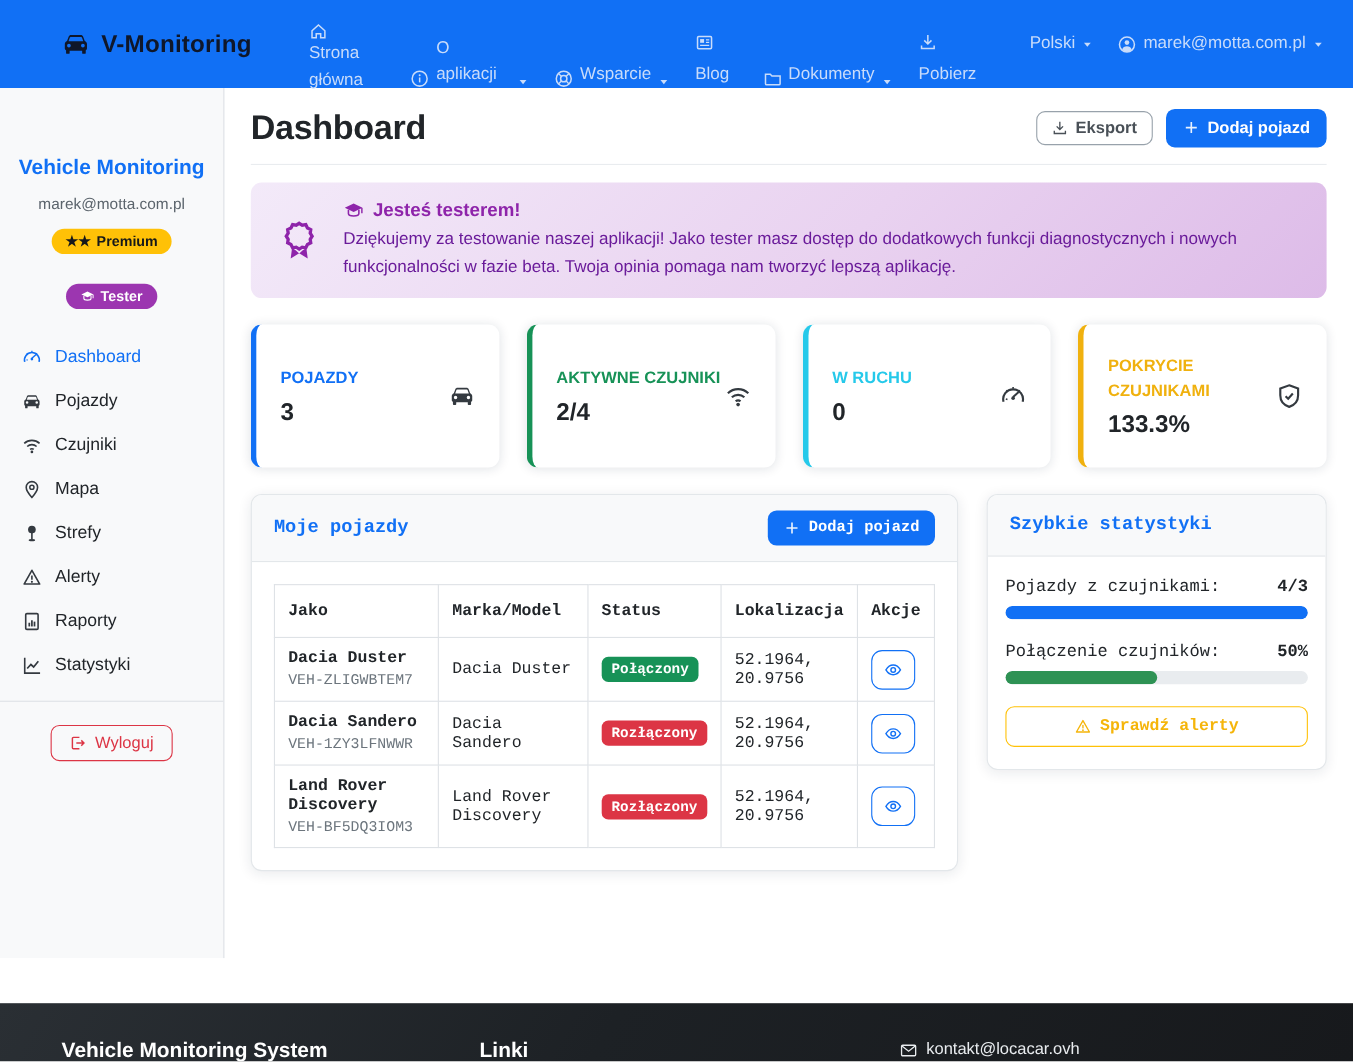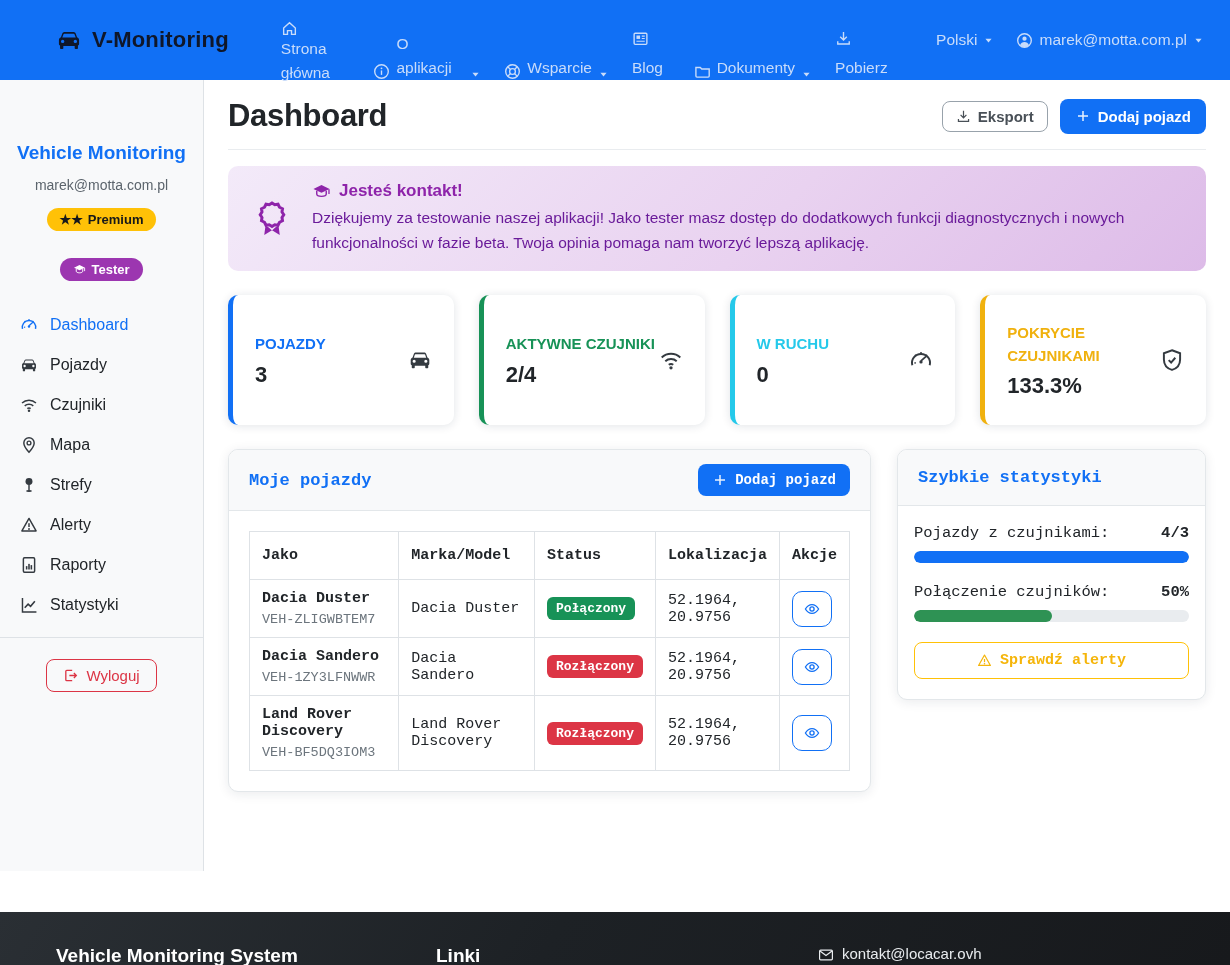--- a/index.html
+++ b/index.html
@@ -447,21 +447,21 @@
 
     <div class="banner">
       <svg class="ic banner-award">
           <use href="#i-award"></use>
         </svg>
       <div>
         <div class="banner-title">
           <svg class="ic">
               <use href="#i-gradcap"></use>
             </svg>
-          <span>Jesteś kontakt!</span>
+          <span>Jesteś testerem!</span>
         </div>
         <div class="banner-text">Dziękujemy za testowanie naszej aplikacji! Jako tester masz dostęp do dodatkowych funkcji diagnostycznych i nowych funkcjonalności w fazie beta. Twoja opinia pomaga nam tworzyć lepszą aplikację.</div>
       </div>
     </div>
 
     <div class="stats-row">
       <div class="stat-card" style="border-left-color: rgb(17, 112, 245);">
         <div>
           <div class="stat-label" style="color: rgb(17, 112, 245);">POJAZDY</div>
           <div class="stat-value">3</div>

